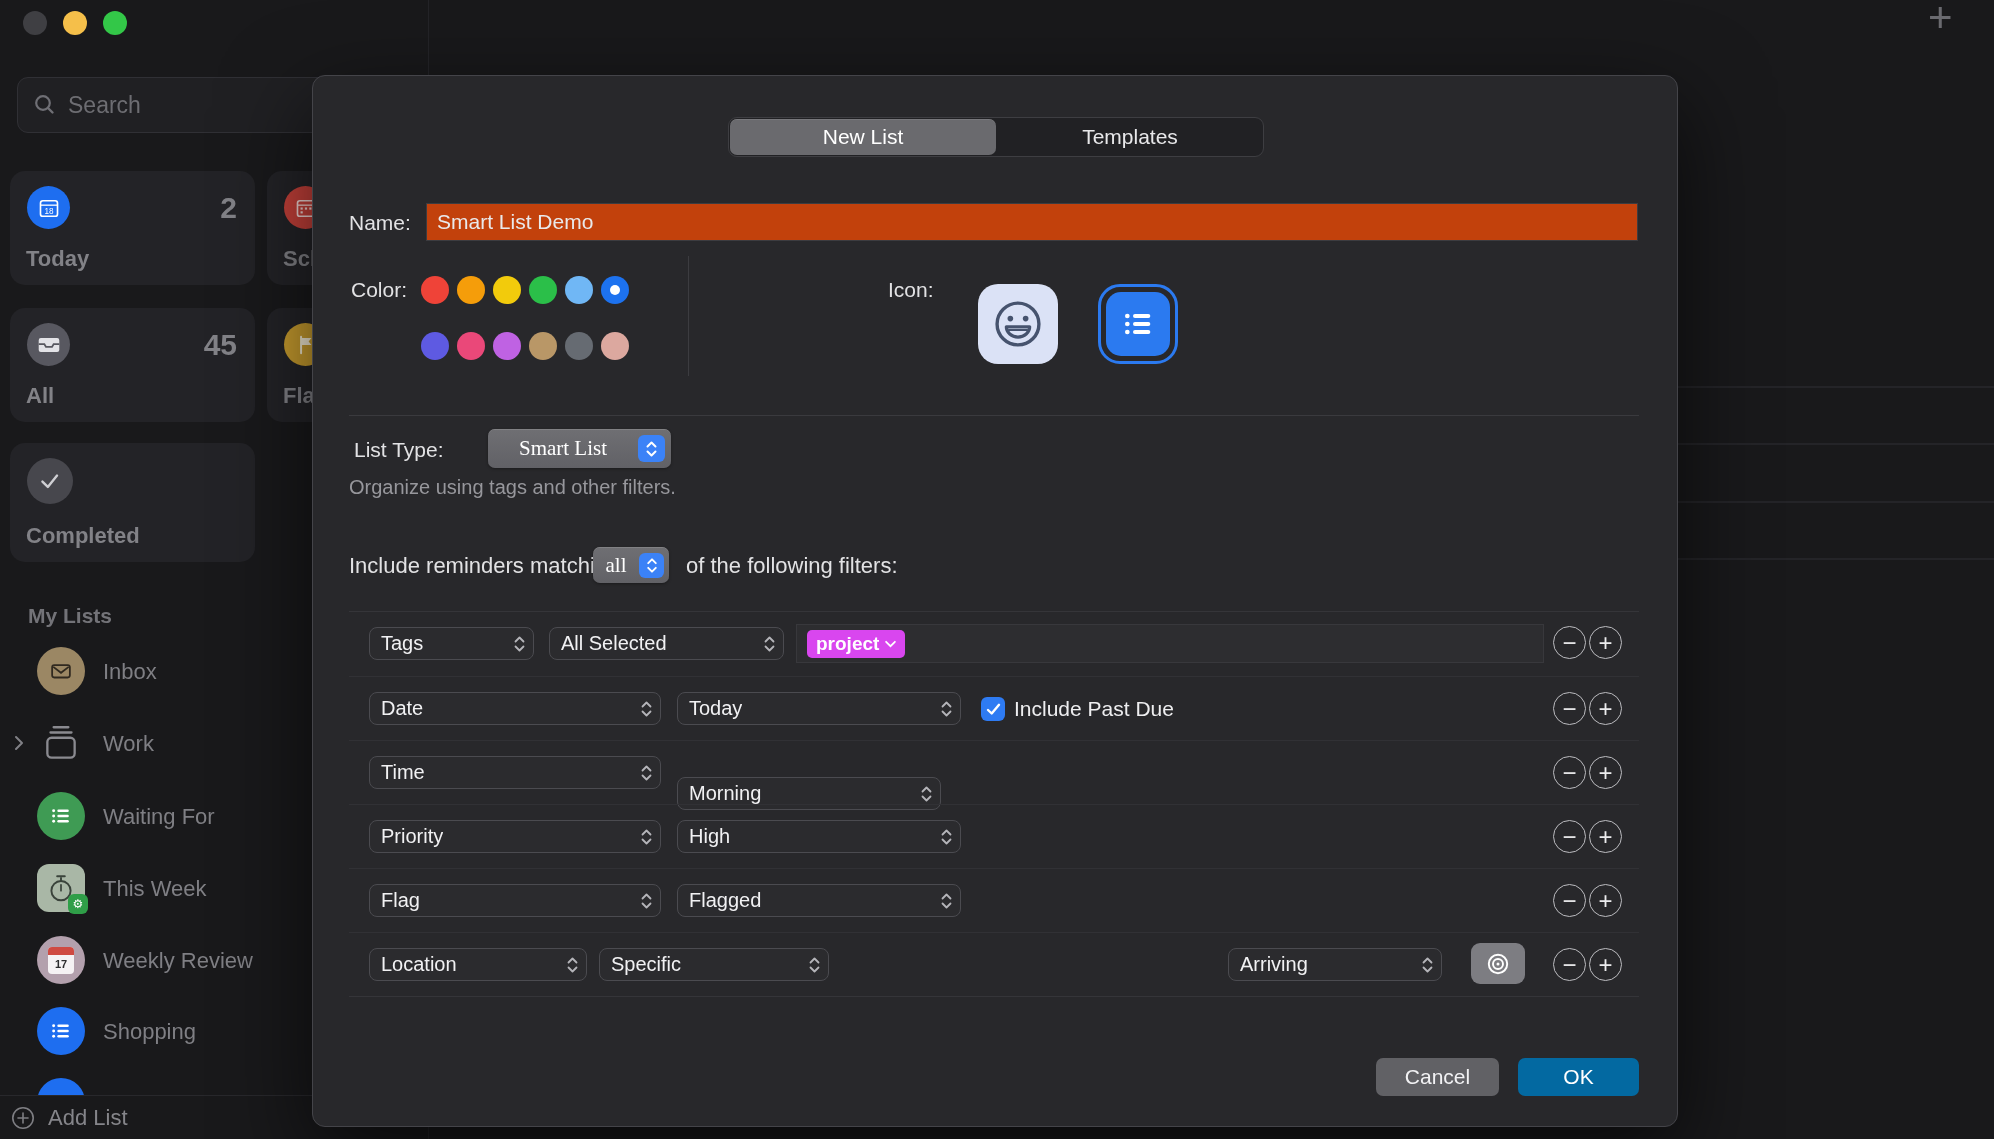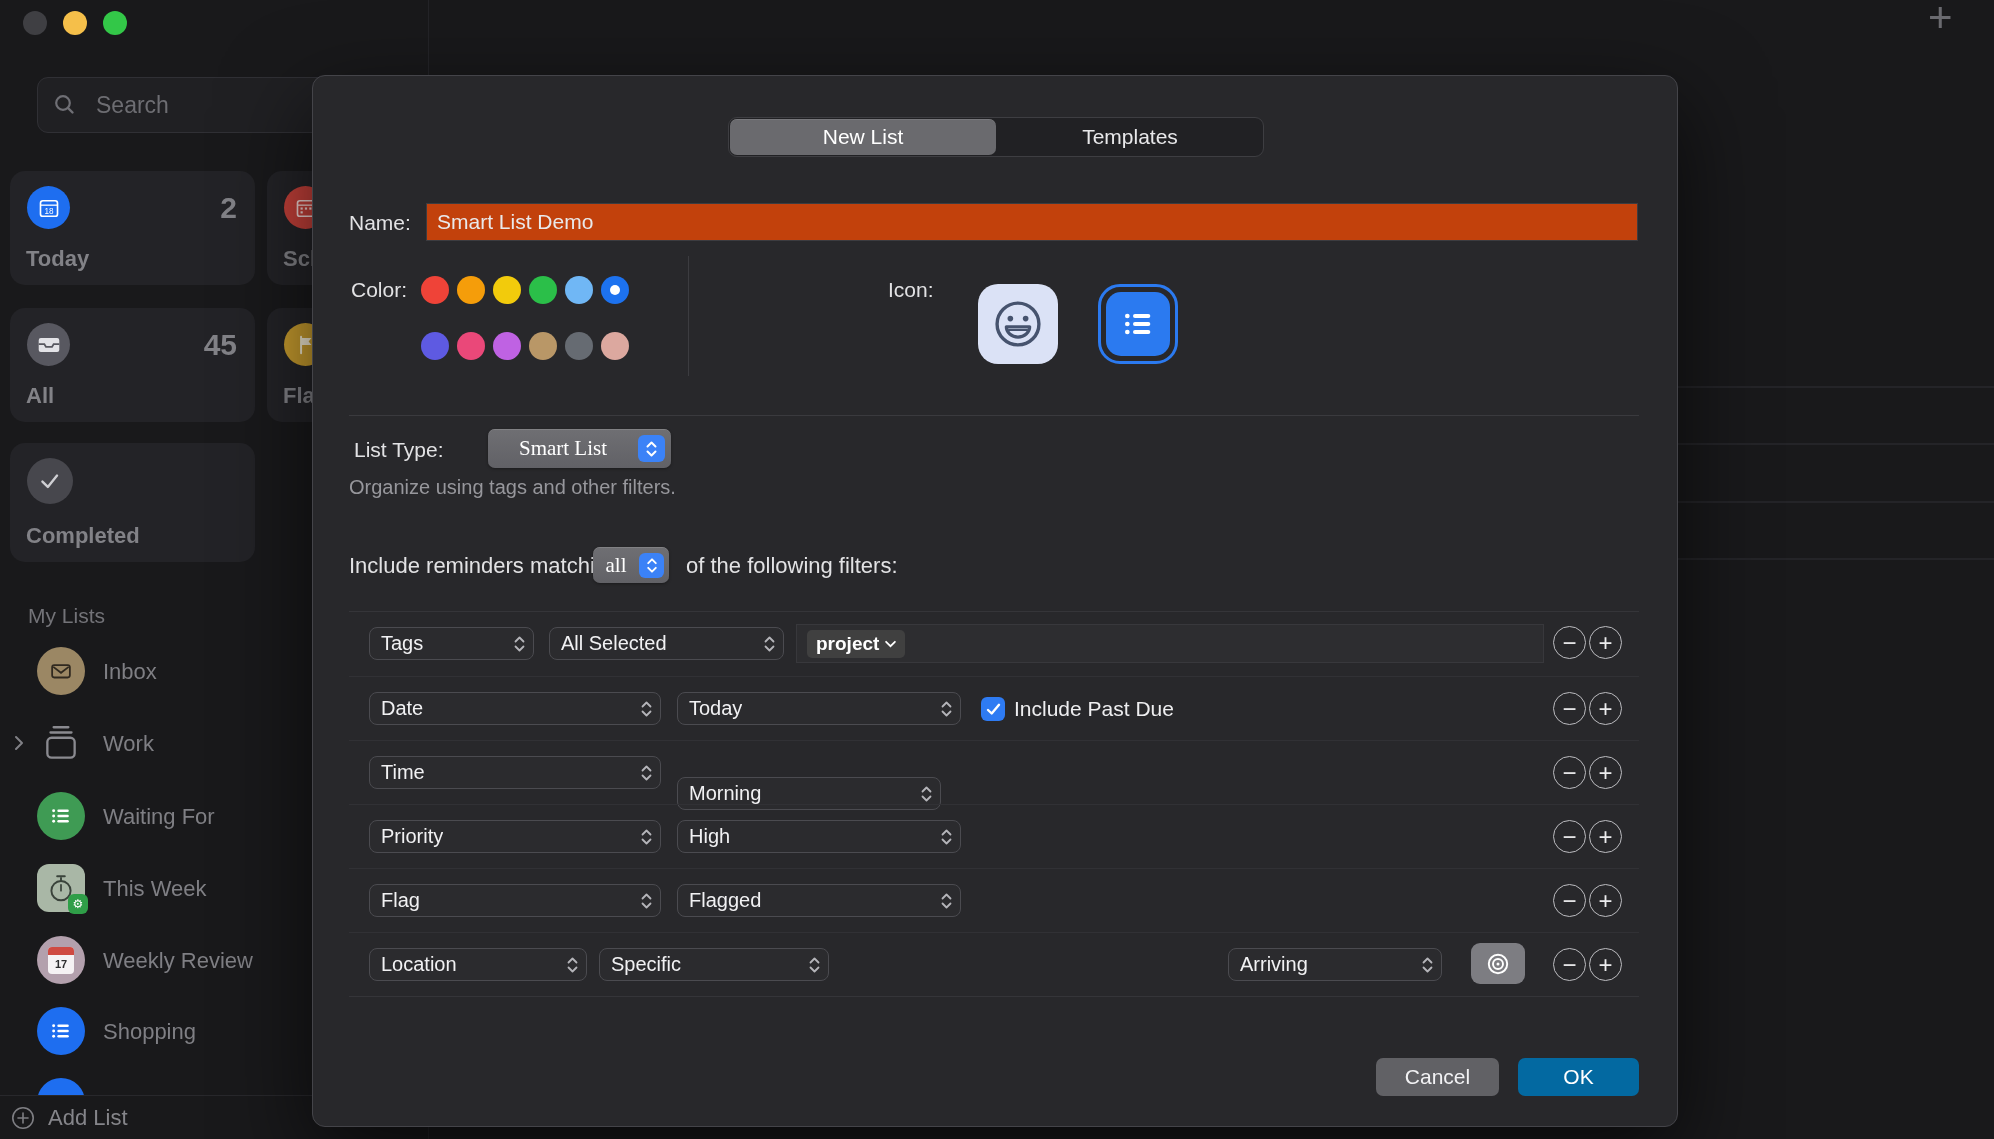--- a/index.html
+++ b/index.html
@@ -4,28 +4,28 @@
 <style>
   html,body{margin:0;padding:0;background:#0e0e10;}
   #app{position:relative;width:1994px;height:1139px;background:#19191b;overflow:hidden;
        font-family:"Liberation Sans","DejaVu Sans",sans-serif;-webkit-font-smoothing:antialiased;}
   .abs{position:absolute;}
   
   .traffic{position:absolute;width:24px;height:24px;border-radius:50%;}
   .vdiv{position:absolute;top:0;bottom:0;width:1px;background:#242428;}
   .hline{position:absolute;height:2px;background:#242428;}
   .search{position:absolute;left:17px;top:77px;width:412px;height:56px;border-radius:11px;
-          background:#202023;border:1px solid #303035;box-sizing:border-box;display:flex;align-items:center;gap:18px;padding:0 14px;margin-left:20px;}
+          background:#202023;border:1px solid #303035;box-sizing:border-box;display:flex;align-items:center;gap:10px;padding:0 14px;}
   .search span{font-size:23px;color:#6d6d72;}
   .tile{position:absolute;width:245px;height:114px;border-radius:15px;background:#232327;}
   .tile .ticon{position:absolute;left:17px;top:15px;width:43px;height:43px;border-radius:50%;
                display:flex;align-items:center;justify-content:center;}
   .tile .tcount{position:absolute;right:18px;top:20px;font-size:30px;font-weight:600;color:#828287;}
   .tile .tlabel{position:absolute;left:16px;bottom:13px;font-size:22px;font-weight:600;color:#828287;white-space:nowrap;}
-  .mylists-h{position:absolute;left:28px;top:604px;font-size:21px;font-weight:400;color:#737378;}
+  .mylists-h{position:absolute;left:28px;top:604px;font-size:21px;font-weight:700;color:#737378;}
   .li-icon{position:absolute;left:37px;width:48px;height:48px;border-radius:50%;
            display:flex;align-items:center;justify-content:center;}
   .li-label{position:absolute;left:103px;font-size:22px;color:#7f7f84;white-space:nowrap;}
   .addbar{position:absolute;left:0;right:1566px;top:1095px;height:44px;background:#19191b;border-top:1px solid #28282c;z-index:5;}
   
   .dialog{position:absolute;left:312px;top:75px;width:1366px;height:1052px;background:#28282b;
           border:1px solid #444449;border-radius:13px;box-sizing:border-box;z-index:10;
           box-shadow:0 30px 90px rgba(0,0,0,.65);}
   .seg{position:absolute;left:415px;top:41px;width:536px;height:40px;background:#212124;
        border:1px solid #3e3e42;border-radius:9px;box-sizing:border-box;display:flex;}
@@ -52,21 +52,21 @@
   .frow{position:absolute;left:0;width:1290px;height:64px;}
   .frow-sep{border-top:1px solid #313135;}
   .dd{position:absolute;height:33px;background:#2b2b2e;border:1.5px solid #4b4b50;border-radius:8px;
       box-sizing:border-box;display:flex;align-items:center;padding:0 30px 0 11px;color:#f1f1f3;font-size:20px;}
   .dd svg{position:absolute;right:7px;top:50%;transform:translateY(-50%);}
   .dd span{white-space:nowrap;overflow:hidden;}
   .cbtn{position:absolute;width:33px;height:33px;border-radius:50%;border:1.5px solid #bcbcc0;box-sizing:border-box;
         display:flex;align-items:center;justify-content:center;color:#ececee;font-size:24px;line-height:1;font-weight:300;}
   .cb{position:absolute;width:24px;height:24px;border-radius:6px;background:#2e7bf3;
       display:flex;align-items:center;justify-content:center;}
-  .chip{display:inline-flex;align-items:center;gap:6px;background:#404040;border-radius:5px;height:28px;
+  .chip{display:inline-flex;align-items:center;gap:6px;background:#d946ef;border-radius:5px;height:28px;
         padding:0 9px;color:#fff;font-size:19px;font-weight:600;}
   .btn{position:absolute;height:38px;border-radius:7px;display:flex;align-items:center;justify-content:center;
        font-size:21px;box-sizing:border-box;}
   .cal-wr{width:26px;height:27px;border-radius:4px;overflow:hidden;background:#f5f2f4;display:flex;flex-direction:column;}
   .cal-wr .cal-hd{height:8px;background:#cf4a42;}
   .cal-wr .cal-bd{flex:1;display:flex;align-items:center;justify-content:center;font-size:11px;font-weight:700;color:#2c2c2e;}
   .gear-badge{position:absolute;left:31px;top:30px;width:20px;height:20px;border-radius:6px;background:#2f9e48;
               display:flex;align-items:center;justify-content:center;font-size:12px;color:#fff;}
 </style>
 </head>

